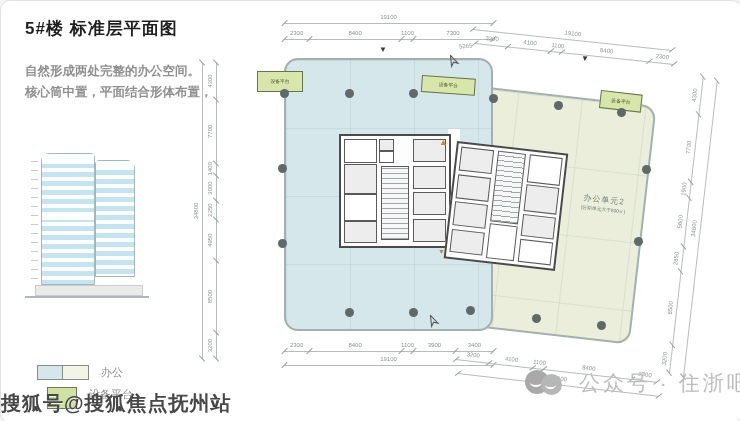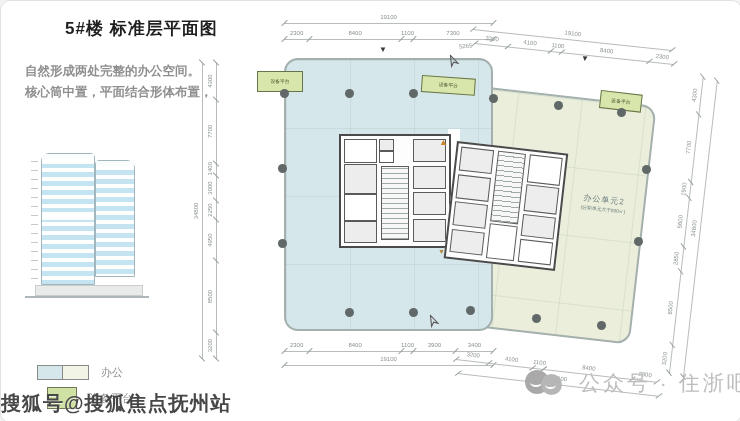--- a/index.html
+++ b/index.html
@@ -1,33 +1,33 @@
 <!DOCTYPE html>
 <html><head>
 <meta charset="utf-8">
 <style>
   html,body{margin:0;padding:0;background:#f3f3f3;}
   .page{position:relative;width:740px;height:421px;background:#ffffff;border:1px solid #e2e2e2;
         border-radius:10px;overflow:hidden;font-family:"Liberation Sans",sans-serif;}
   
-  .title{position:absolute;left:24px;top:16px;font-size:17px;font-weight:bold;color:#1f1f1f;letter-spacing:1px;margin-left:40px;}
+  .title{position:absolute;left:24px;top:16px;font-size:17px;font-weight:bold;color:#1f1f1f;letter-spacing:1px;}
   .desc{position:absolute;left:24px;top:60px;font-size:12.5px;font-weight:bold;color:#8f8f8f;line-height:21px;}
   .elev{position:absolute;left:30px;top:146px;width:114px;height:152px;}
   .tower{position:absolute;border:1px solid #a2b6be;
          background:repeating-linear-gradient(180deg,#c5e4f2 0 5px,#ffffff 5px 9px);}
   .tower.a{left:10px;top:6px;width:52px;height:130px;border-radius:8px 4px 0 0;}
   .tower.b{left:64px;top:13px;width:38px;height:115px;border-radius:4px 8px 0 0;}
   .band{position:absolute;background:rgba(255,255,255,.9);}
   .base{position:absolute;left:4px;top:138px;width:106px;height:9px;background:#e9ebeb;border:1px solid #c9cdcd;}
   .ground{position:absolute;left:-6px;top:149px;width:124px;border-top:2px solid #aeb6b9;}
   .eticks{position:absolute;left:0;top:14px;width:7px;height:118px;
           background:repeating-linear-gradient(180deg,#c4cacd 0 1px,transparent 1px 9px);}
   .caption{position:absolute;left:22px;top:312px;font-size:11px;color:#7e7e7e;}
   .legend{position:absolute;left:36px;top:364px;}
-  .leg-row{display:flex;align-items:center;margin-bottom:7px;}
+  .leg-row{display:flex;margin-bottom:7px;}
   .sw{width:26px;height:15px;border:1px solid #8a8a8a;box-sizing:border-box;}
   .sw+.sw{border-left:none;}
   .sw2{width:30px;height:22px;border:1px solid #6d7b52;box-sizing:border-box;margin-left:10px;}
   .leg-label{margin-left:12px;font-size:11px;color:#8d8d8d;}
   
   .plan{position:absolute;left:0;top:0;width:740px;height:421px;}
   .unit{position:absolute;border:2px solid #a3b0ad;box-sizing:border-box;
         background-image:linear-gradient(rgba(120,145,145,.15) 1px,transparent 1px),
                          linear-gradient(90deg,rgba(120,145,145,.15) 1px,transparent 1px);
         background-size:100% 68px,64px 100%;}

